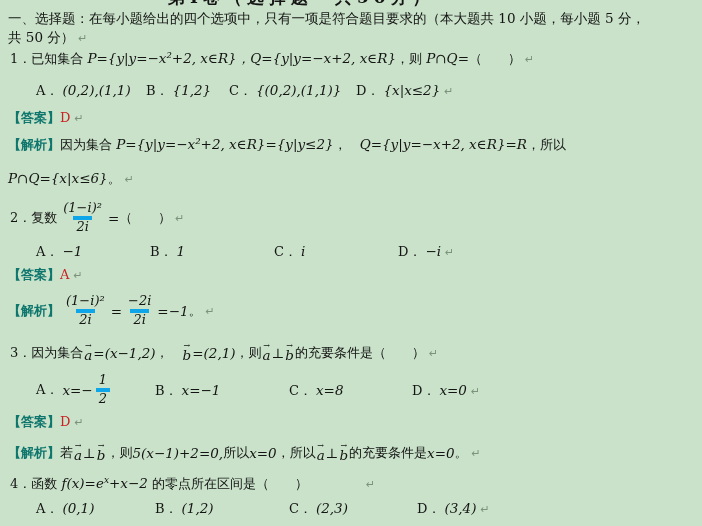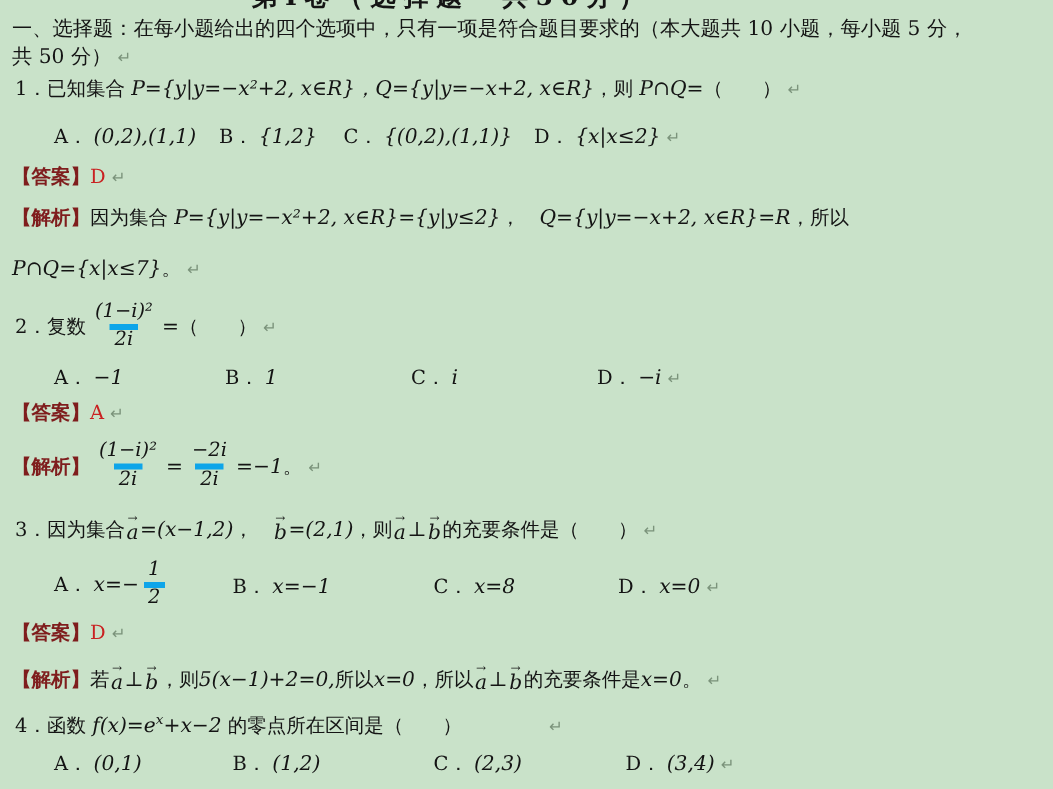--- a/index.html
+++ b/index.html
@@ -6,21 +6,21 @@
   html,body { width:702px; height:526px; }
   body { background:#c9e2c9; overflow:hidden; position:relative;
          font-family:"DejaVu Serif","Liberation Serif",serif; color:#141414; }
   .page { position:relative; width:702px; height:526px; }
   .line { position:absolute; white-space:nowrap; font-size:13px; color:#141414; }
   .flexline { display:flex; align-items:center; }
   .cn { font-family:"DejaVu Serif","Liberation Serif",serif; }
   .bold { font-weight:normal; }
   .math { font-family:"DejaVu Serif","Liberation Serif",serif; font-style:italic; font-size:13.5px; }
   .red { color:#c92222; }
-  .tag { color:#7f1d1d; font-weight:bold; }
+  .tag { color:#0f766e; font-weight:bold; }
   .mark { color:#7b937b; font-family:"DejaVu Sans",sans-serif; font-size:11px; margin-left:4px; font-style:normal; }
   .frac { display:inline-flex; flex-direction:column; align-items:center;
           font-family:"DejaVu Serif","Liberation Serif",serif; font-style:italic;
           font-size:13px; line-height:1.15; margin:0 3px; vertical-align:middle; }
   .frac .den { border-top:4px solid #0ea5e9; padding:0 3px; }
   .frac .num { padding:0 3px; }
   .vec { display:inline-flex; flex-direction:column; align-items:center;
          font-family:"DejaVu Serif","Liberation Serif",serif; font-style:italic;
          line-height:1; margin:0 1px; position:relative; top:-1px; }
   .vec-arrow { font-size:8px; line-height:7px; font-style:normal; }
@@ -58,21 +58,21 @@
 
   <div class="line" style="top:109px; left:8px;">
     <span class="tag">【答案】</span><span class="red">D</span><span class="mark">↵</span>
   </div>
 
   <div class="line" style="top:136px; left:8px;">
     <span class="tag">【解析】</span><span class="cn">因为集合 </span><span class="math">P={y|y=−x²+2, x∈R}={y|y≤2}</span><span class="cn">，　</span><span class="math">Q={y|y=−x+2, x∈R}=R</span><span class="cn">，所以</span>
   </div>
 
   <div class="line" style="top:170px; left:8px;">
-    <span class="math">P∩Q={x|x≤7}</span><span class="cn">。</span><span class="mark">↵</span>
+    <span class="math">P∩Q={x|x≤6}</span><span class="cn">。</span><span class="mark">↵</span>
   </div>
 
   <div class="line flexline" style="top:198px; left:10px; height:40px;">
     <span class="cn">2．</span>
       <span class="cn">复数 </span>
       <span class="frac">
         <span class="num">(1−i)²</span>
         <span class="den">2i</span>
       </span>
       <span class="math">=</span>

